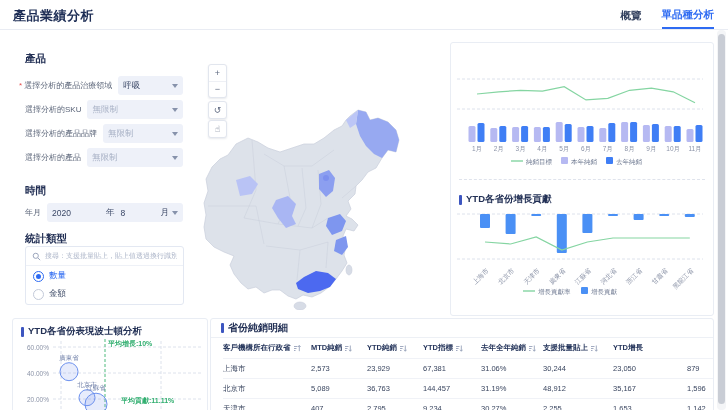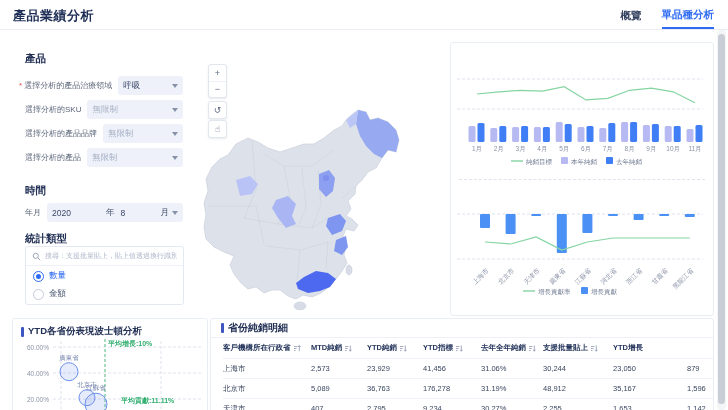--- a/index.html
+++ b/index.html
@@ -231,20 +231,24 @@
         <text x="242" y="80" class="ax" text-anchor="middle">11月</text>
         <polyline points="24.0,23.0 45.8,20.8 67.6,19.3 89.4,20.1 111.2,15.7 133.0,28.9 154.8,27.4 176.6,19.3 198.4,17.1 220.2,20.8 242.0,31.8" fill="none" stroke="#85d5a2" stroke-width="1.2"></polyline>
         <line x1="58" y1="90" x2="70" y2="90" stroke="#85d5a2" stroke-width="1.4"></line>
         <text x="73" y="93" class="lg">純銷目標</text>
         <rect x="108" y="86" width="7" height="7" rx="1" fill="#b6b9f2"></rect>
         <text x="118" y="93" class="lg">本年純銷</text>
         <rect x="153" y="86" width="7" height="7" rx="1" fill="#3f7ef5"></rect>
         <text x="163" y="93" class="lg">去年純銷</text>
       </svg>
     <div class="dash-div" style="position:absolute;left:8px;top:136px;width:246px;"></div>
+    <div class="ctitle" style="position:absolute;left:8px;top:150px;">
+      <span class="cbar"></span>
+      <span>YTD各省份增長貢獻</span>
+    </div>
     <svg style="position:absolute;left:2px;top:164px;" width="258" height="106">
         <line x1="4" y1="7" x2="250" y2="7" class="grid"></line>
         <line x1="4" y1="52" x2="250" y2="52" class="grid"></line>
         <rect x="27" y="7" width="10" height="14" rx="1" fill="#4a90f5"></rect>
         <text class="ax" text-anchor="end" transform="translate(36,64) rotate(-45)">上海市</text>
         <rect x="52.6" y="7" width="10" height="20" rx="1" fill="#4a90f5"></rect>
         <text class="ax" text-anchor="end" transform="translate(61.6,64) rotate(-45)">北京市</text>
         <rect x="78.2" y="7" width="10" height="2" rx="1" fill="#4a90f5"></rect>
         <text class="ax" text-anchor="end" transform="translate(87.2,64) rotate(-45)">天津市</text>
         <rect x="103.80000000000001" y="7" width="10" height="39" rx="1" fill="#4a90f5"></rect>
@@ -373,31 +377,31 @@
         </div>
         <div class="th">
           <span>YTD增長</span>
         </div>
       </div>
     <div>
         <div class="tgrid trow">
           <div class="td">上海市</div>
           <div class="td">2,573</div>
           <div class="td">23,929</div>
-          <div class="td">41,456</div>
+          <div class="td">67,381</div>
           <div class="td">31.06%</div>
           <div class="td">30,244</div>
           <div class="td">23,050</div>
           <div class="td">879</div>
         </div>
         <div class="tgrid trow">
           <div class="td">北京市</div>
           <div class="td">5,089</div>
           <div class="td">36,763</div>
-          <div class="td">176,278</div>
+          <div class="td">144,457</div>
           <div class="td">31.19%</div>
           <div class="td">48,912</div>
           <div class="td">35,167</div>
           <div class="td">1,596</div>
         </div>
         <div class="tgrid trow">
           <div class="td">天津市</div>
           <div class="td">407</div>
           <div class="td">2,795</div>
           <div class="td">9,234</div>

